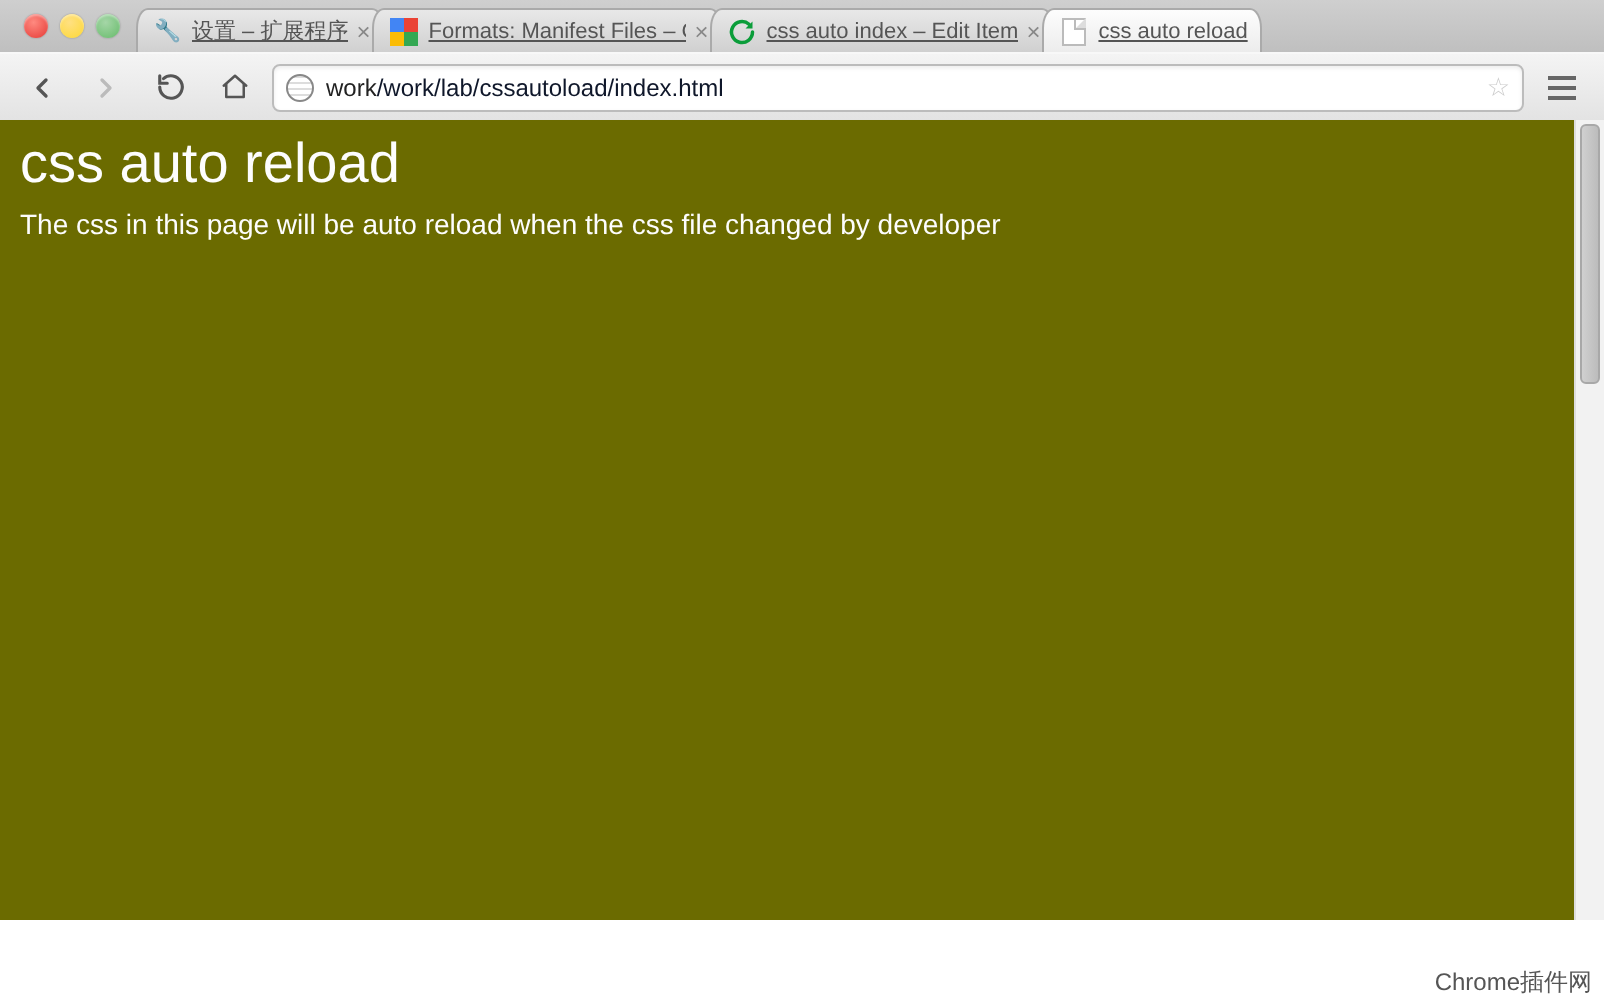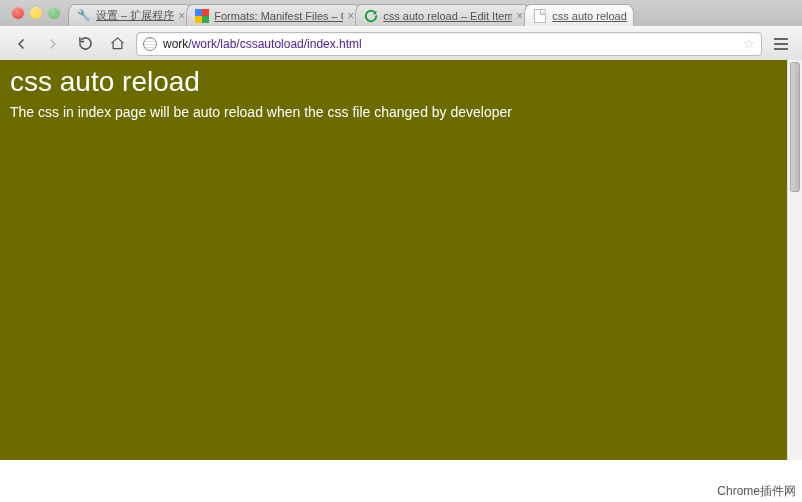--- a/index.html
+++ b/index.html
@@ -129,21 +129,21 @@
   }
   .omnibox .globe {
     width: 14px; height: 14px;
     border: 1px solid #888;
     border-radius: 50%;
     margin-right: 6px;
     position: relative;
     background: repeating-linear-gradient(0deg, transparent 0 2px, #ddd 2px 3px);
   }
   .omnibox .url-host { color: #222; font-weight: 500; }
-  .omnibox .url-path { color: #4c1d95; }
+  .omnibox .url-path { color: #0f172a; }
   .omnibox .bookmark-star {
     color: #ccc; font-size: 13px; margin-left: 4px; cursor: pointer;
   }
   .menu-btn {
     width: 26px; height: 24px;
     display: flex; align-items: center; justify-content: center;
     color: #666; cursor: pointer;
   }
   .menu-btn .bars {
     display: flex; flex-direction: column; gap: 3px;
@@ -230,21 +230,21 @@
       <span class="tab-close">×</span>
     </div>
 
     <div class="tab">
       <span class="favicon favicon-reload">
         <svg width="14" height="14" viewBox="0 0 24 24" fill="none" stroke="#0b9d3a" stroke-width="3" stroke-linecap="round">
             <path d="M21 12a9 9 0 1 1-3-6.7"></path>
             <polyline points="21 3 21 9 15 9" fill="#0b9d3a" stroke="none"></polyline>
           </svg>
       </span>
-      <span class="tab-title">css auto reload – Edit Item</span>
+      <span class="tab-title">css auto index – Edit Item</span>
       <span class="tab-close">×</span>
     </div>
 
     <div class="tab active">
       <span class="favicon">
           <span class="favicon-page"></span>
         </span>
       <span class="tab-title">css auto reload</span>
     </div>
   </div>
@@ -286,21 +286,21 @@
         <span></span>
           <span></span>
           <span></span>
       </div>
     </div>
   </div>
 </div>
 
 <div class="page">
   <h1>css auto reload</h1>
-  <p>The css in index page will be auto reload when the css file changed by developer</p>
+  <p>The css in this page will be auto reload when the css file changed by developer</p>
 </div>
 
 <div class="scrollbar-v">
   <div class="scrollbar-thumb"></div>
 </div>
 
 <div class="watermark">
   <div>Chrome插件网</div>
 </div>
 

